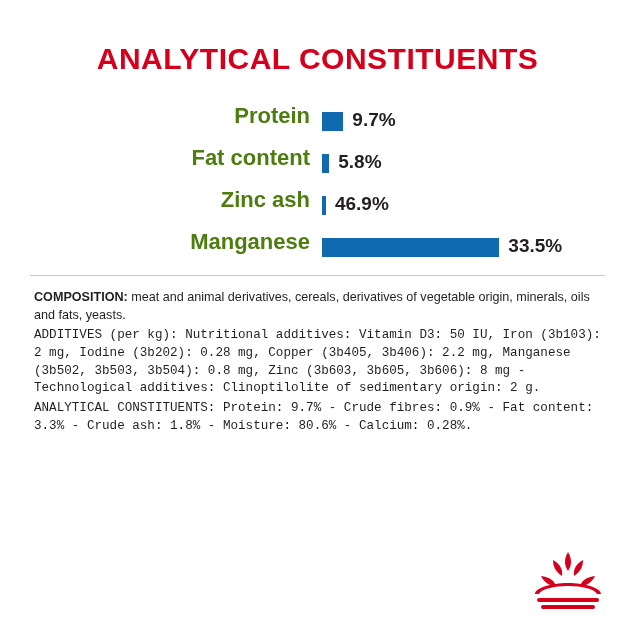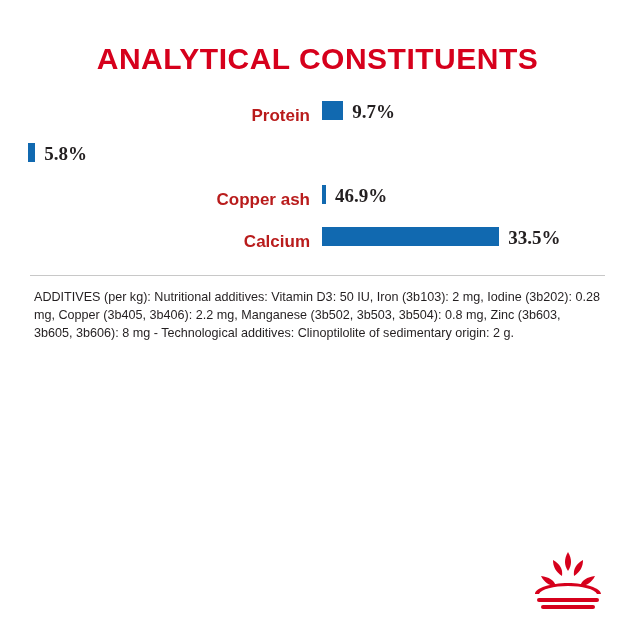--- a/index.html
+++ b/index.html
@@ -41,32 +41,31 @@
   .bar-row {
     display: flex;
     align-items: center;
     height: 30px;
     margin-bottom: 12px;
   }
   .bar-label {
     width: 294px;
     text-align: right;
     padding-right: 12px;
-    font-size: 17px;
+    font-size: 22px;
     font-weight: bold;
-    color: #b91c1c;
+    color: #4d7c0f;
     white-space: nowrap;
     box-sizing: border-box;
   }
   .bar-wrap {
     flex: 1;
     display: flex;
-    align-items: flex-start;
+    align-items: flex-end;
     height: 100%;
-    font-family: Liberation Serif, serif;
   }
   .bar {
     height: 19px;
     background: #1169b0;
     display: block;
   }
   .bar-value {
     font-size: 19px;
     font-weight: bold;
     color: #231f20;
@@ -118,48 +117,51 @@
 
     <div class="bar-row">
       <div class="bar-label">Protein</div>
       <div class="bar-wrap">
         <span class="bar" style="width: 21.34px; background: rgb(17, 105, 176);"></span>
         <span class="bar-value">9.7%</span>
       </div>
     </div>
 
     <div class="bar-row">
+      <div class="bar-label">Fat content</div>
       <div class="bar-wrap">
         <span class="bar" style="width: 7.26px; background: rgb(17, 105, 176);"></span>
         <span class="bar-value">5.8%</span>
       </div>
     </div>
 
     <div class="bar-row">
-      <div class="bar-label">Copper ash</div>
+      <div class="bar-label">Zinc ash</div>
       <div class="bar-wrap">
         <span class="bar" style="width: 3.96px; background: rgb(17, 105, 176);"></span>
         <span class="bar-value">46.9%</span>
       </div>
     </div>
 
     <div class="bar-row">
-      <div class="bar-label">Calcium</div>
+      <div class="bar-label">Manganese</div>
       <div class="bar-wrap">
         <span class="bar" style="width: 177.32px; background: rgb(17, 105, 176);"></span>
         <span class="bar-value">33.5%</span>
       </div>
     </div>
 
   </div>
 
   <div class="divider"></div>
 
   <div class="copy">
+    <p><b>COMPOSITION:</b><span> meat and animal derivatives, cereals, derivatives of vegetable origin, minerals, oils and fats, yeasts.</span></p>
     <p>ADDITIVES (per kg): Nutritional additives: Vitamin D3: 50 IU, Iron (3b103): 2 mg, Iodine (3b202): 0.28 mg, Copper (3b405, 3b406): 2.2 mg, Manganese (3b502, 3b503, 3b504): 0.8 mg, Zinc (3b603, 3b605, 3b606): 8 mg - Technological additives: Clinoptilolite of sedimentary origin: 2 g.</p>
+    <p>ANALYTICAL CONSTITUENTS: Protein: 9.7% - Crude fibres: 0.9% - Fat content: 3.3% - Crude ash: 1.8% - Moisture: 80.6% - Calcium: 0.28%.</p>
   </div>
 
   <svg class="logo" viewBox="0 0 74 64" xmlns="http://www.w3.org/2000/svg">
     <g fill="#d6001c">
       <path d="M37 0 C41 7 41 13 37 19 C33 13 33 7 37 0 Z"></path>
       <path d="M22 8 C29 12 32 17 31 24 C25 20 22 15 22 8 Z"></path>
       <path d="M52 8 C52 15 49 20 43 24 C42 17 45 12 52 8 Z"></path>
       <path d="M10 24 C18 25 23 28 25 34 C18 34 13 30 10 24 Z"></path>
       <path d="M64 24 C61 30 56 34 49 34 C51 28 56 25 64 24 Z"></path>
       <path d="M4 42 C4 36 20 31 37 31 C54 31 70 36 70 42 L66 42 C64 37 51 34 37 34 C23 34 10 37 8 42 Z"></path>

